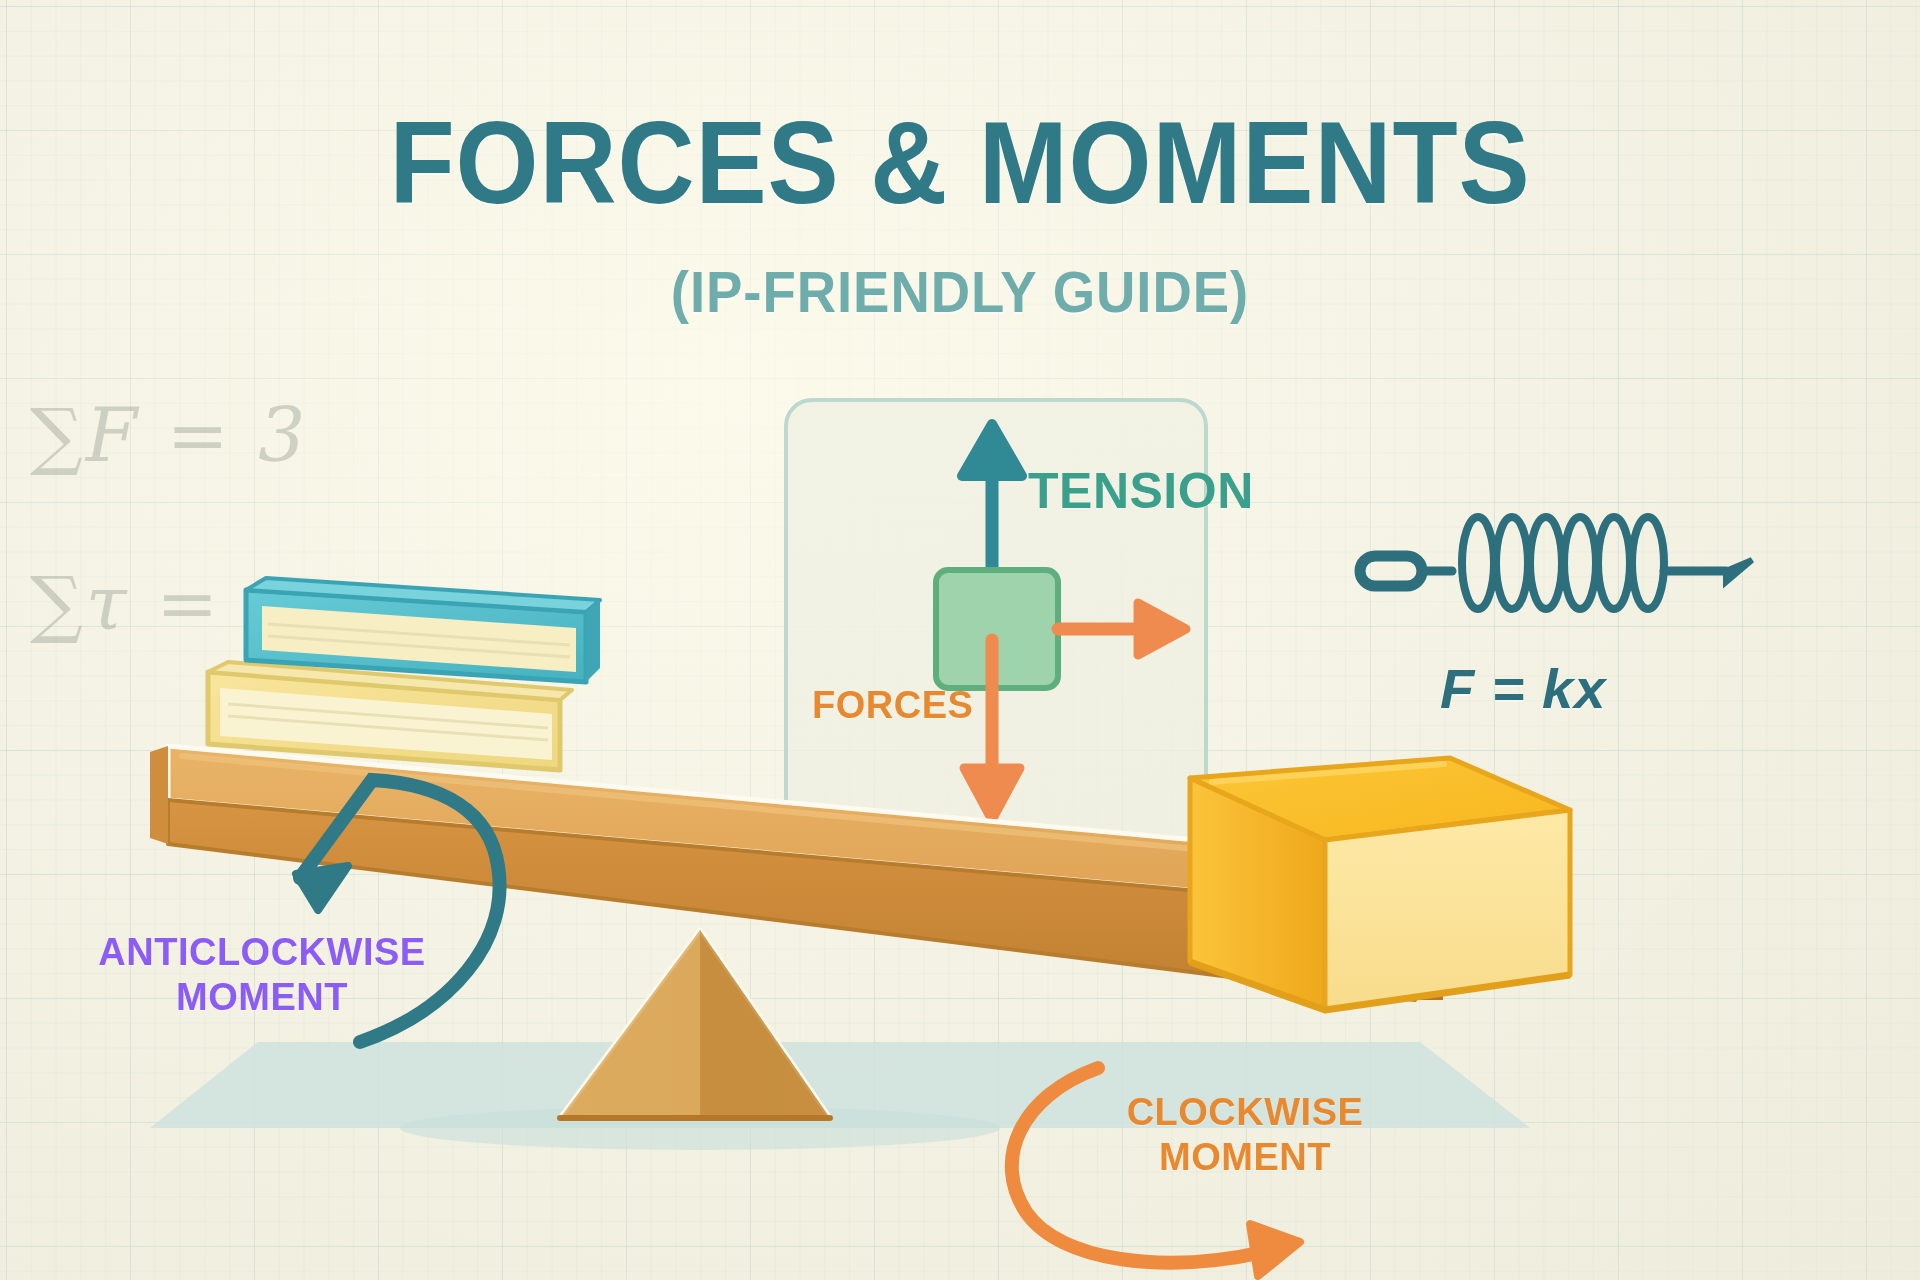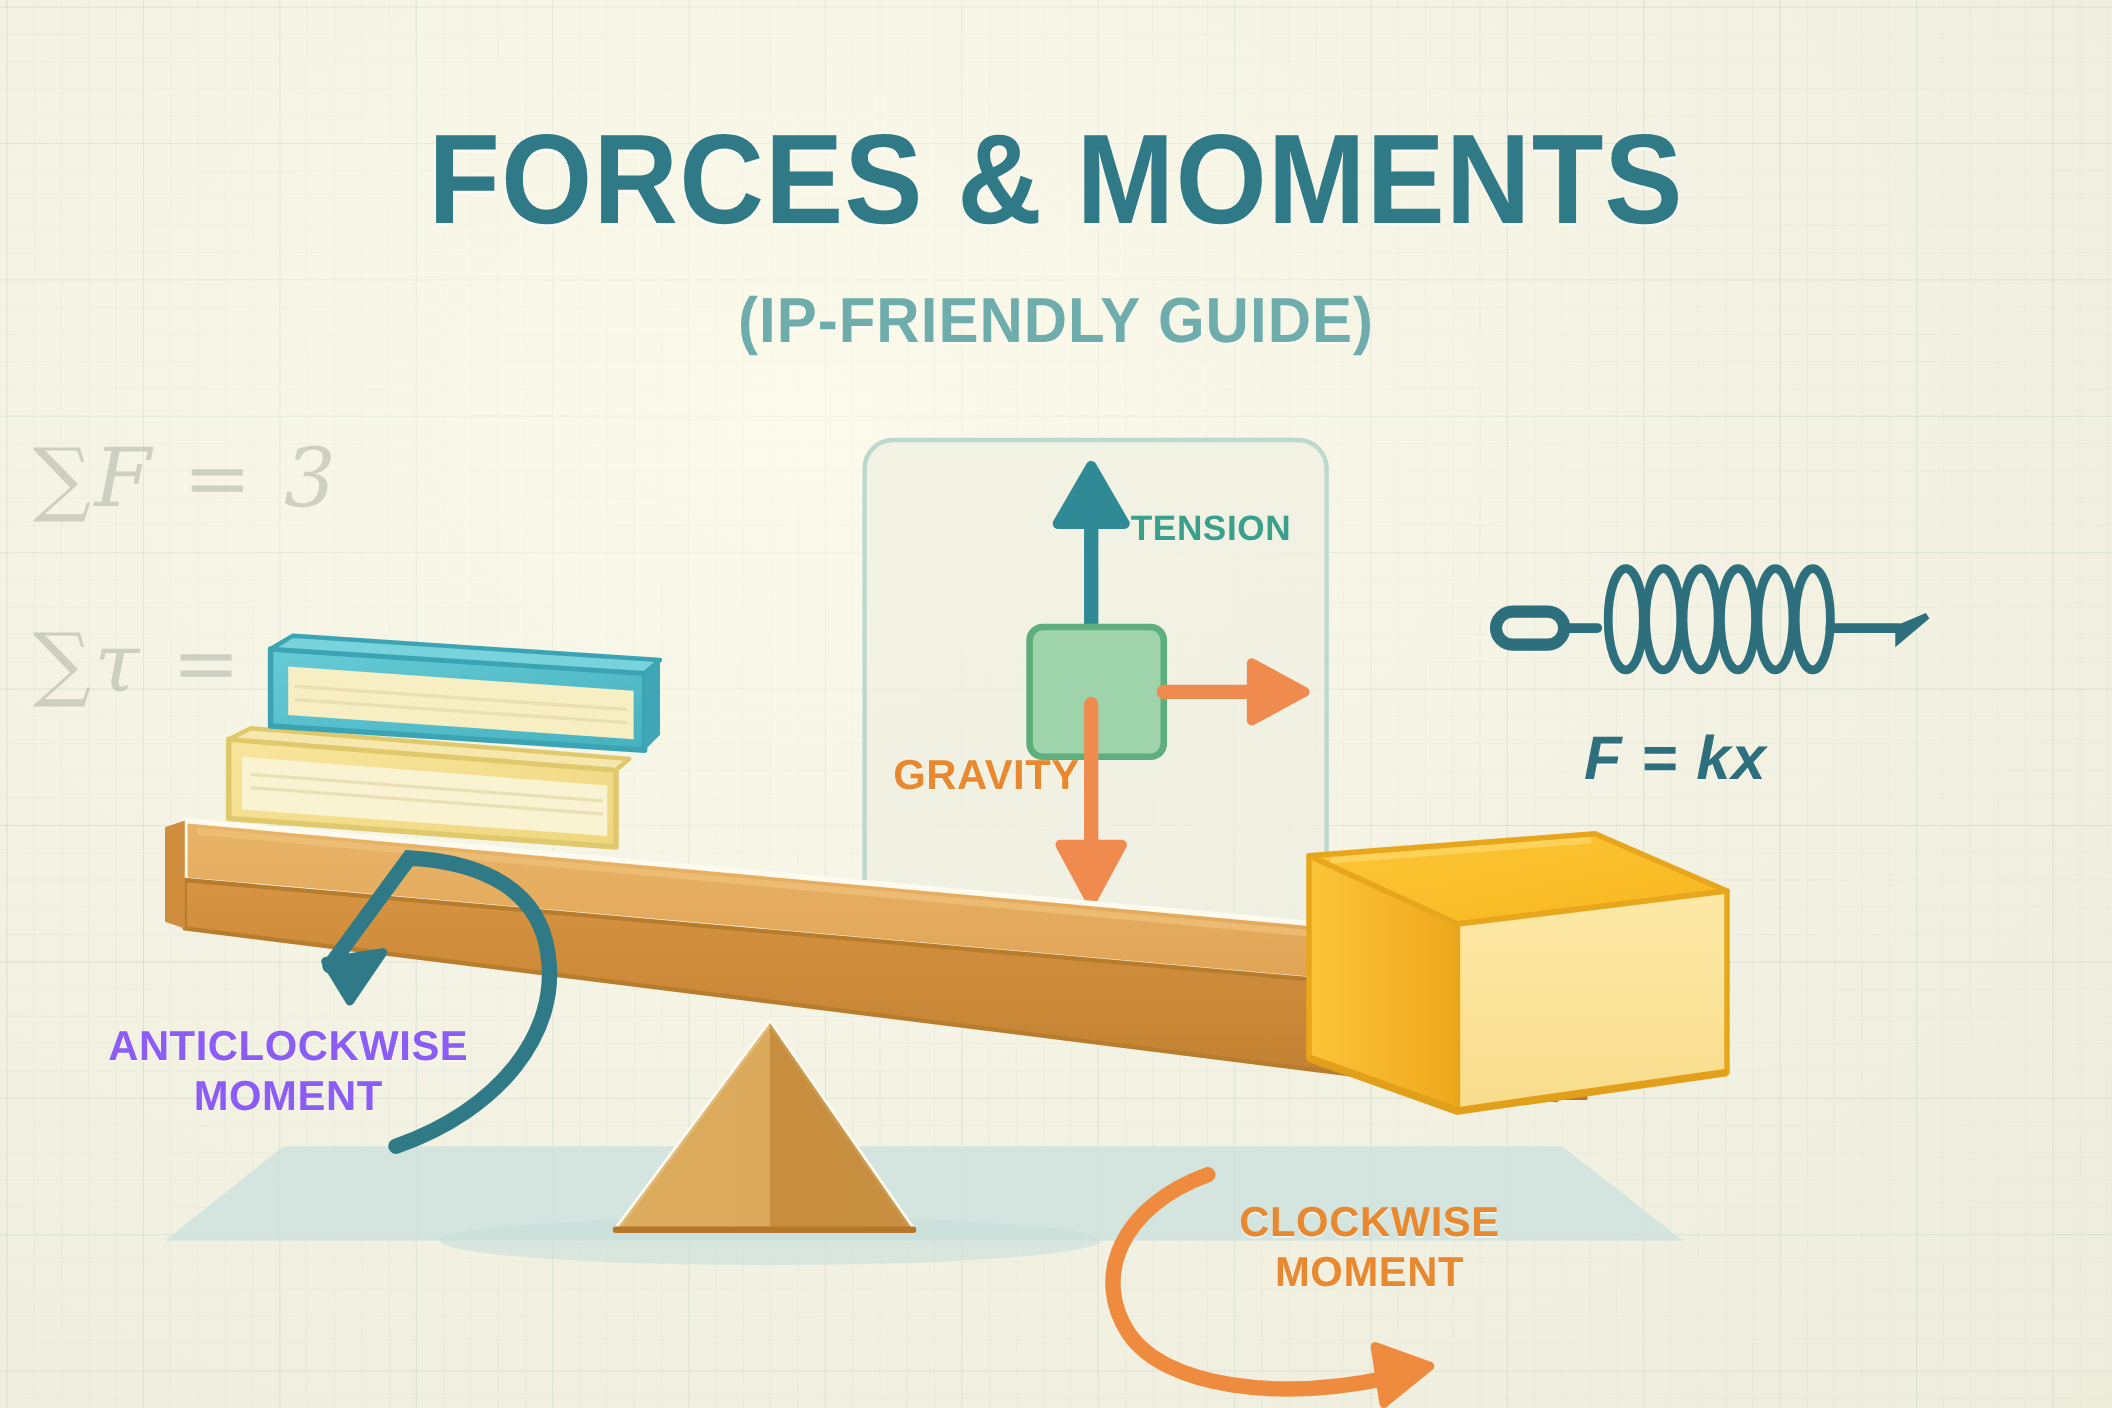--- a/index.html
+++ b/index.html
@@ -56,21 +56,21 @@
     white-space:nowrap;
   }
 
   .label{
     position:absolute;
     font-weight:700;
     letter-spacing:0.5px;
     text-shadow:0 1px 0 rgba(255,255,255,0.55);
     white-space:nowrap;
   }
-  .lbl-tension{ left:1028px; top:462px; font-size:32px; color:#3aa08c; }
+  .lbl-tension{ left:1028px; top:462px; font-size:50px; color:#3aa08c; }
   .lbl-gravity{ left:812px; top:684px; font-size:38px; color:#e8892f; }
 
   .lbl-anti{
     left:62px; top:930px; width:400px;
     text-align:center; font-size:38px; color:#8b5cf6; line-height:1.18;
   }
   .lbl-clock{
     left:1105px; top:1090px; width:280px;
     text-align:center; font-size:38px; color:#e8892f; line-height:1.18;
   }
@@ -265,21 +265,21 @@
     <div class="title">FORCES &amp; MOMENTS</div>
 
     <div class="subtitle">(IP-FRIENDLY GUIDE)</div>
 
     <div class="chalk chalk-1">∑F = 3</div>
 
     <div class="chalk chalk-2">∑τ =</div>
 
     <div class="label lbl-tension">TENSION</div>
 
-    <div class="label lbl-gravity">GRAVITY</div>
+    <div class="label lbl-gravity">FORCES</div>
 
     <div class="label lbl-fkx">F = kx</div>
 
     <div class="label lbl-anti">
       <div>ANTICLOCKWISE</div>
       <div>MOMENT</div>
     </div>
 
     <div class="label lbl-clock">
       <div>CLOCKWISE</div>

